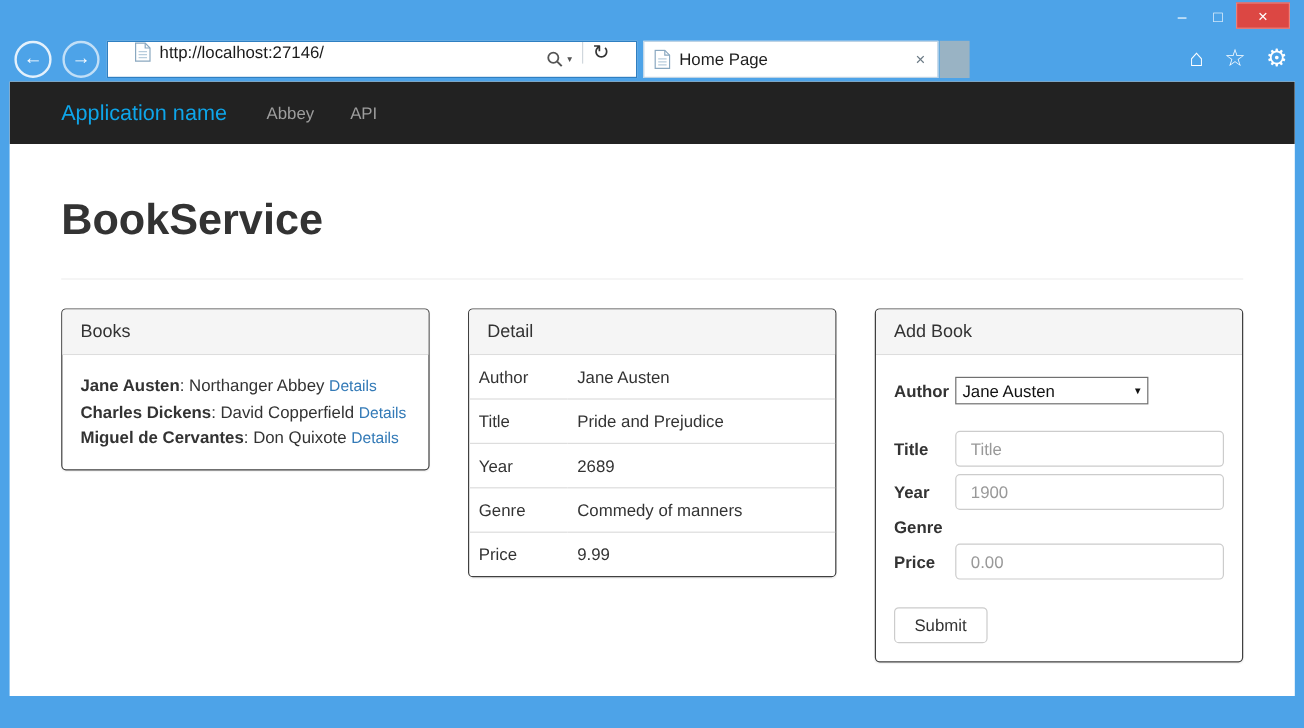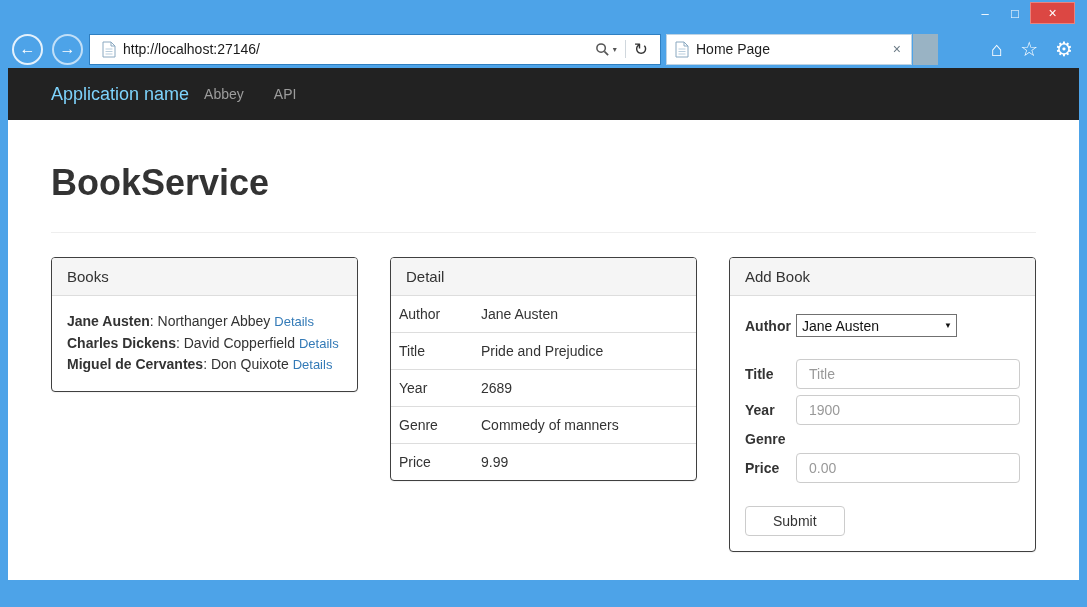--- a/index.html
+++ b/index.html
@@ -12,22 +12,22 @@
   .titlebar { height:30px; display:flex; justify-content:flex-end; align-items:flex-start; padding:2px 12px 0 0; }
   .win-controls { display:flex; }
   .win-btn { width:30px; height:22px; display:flex; align-items:center; justify-content:center; color:#fff; font-size:13px; cursor:default; }
   .win-btn.close { width:45px; background:#dc4743; border:1px solid #e8837f; font-size:14px; }
 
   
   .toolbar { height:38px; display:flex; align-items:center; padding:0 14px 0 12px; }
   .nav-circle { width:31px; height:31px; border-radius:50%; border:2px solid rgba(255,255,255,0.85);
                 display:flex; align-items:center; justify-content:center; color:#fff; font-size:16px; margin-right:9px; flex:0 0 auto; }
   .nav-circle.fwd { border-color: rgba(255,255,255,0.65); margin-right:6px; }
-  .address-bar { width:572px; height:31px; background:#fff; border:1px solid #2f7fc1;
-                 display:flex; align-items:center; padding:0 10px; flex:0 0 auto; }
+  .address-bar { width:442px; height:31px; background:#fff; border:1px solid #2f7fc1;
+                 display:flex; padding:0 20px; flex:0 0 auto; }
   .address-bar .doc-icon { margin:0 7px 0 2px; flex:0 0 auto; }
   .url-text { flex:1; font-size:14px; color:#1a1a1a; white-space:nowrap; overflow:hidden; }
   .search-group { display:flex; align-items:center; gap:3px; padding:0 2px; }
   .caret { font-size:8px; color:#555; }
   .vsep { width:1px; height:18px; background:#d0d7dd; margin:0 6px; }
   .refresh { font-size:17px; color:#333; line-height:1; padding:0 2px; }
 
   .tab { width:246px; height:31px; margin-left:5px; background:#ffffff; border:1px solid #bed3e4;
          display:flex; align-items:center; padding:0 8px; flex:0 0 auto; }
   .tab .doc-icon { margin-right:7px; flex:0 0 auto; }
@@ -35,21 +35,21 @@
   .tab-close { color:#6b7a85; font-size:14px; padding:0 2px; }
   .newtab { width:25px; height:31px; background:#99b3c4; margin-left:1px; flex:0 0 auto; }
 
   .tool-icons { margin-left:auto; display:flex; align-items:center; gap:17px; color:#fff; }
   .tool-icons span { font-size:20px; line-height:1; }
 
   
   .viewport { margin:0 8px; height:512px; background:#fff; overflow:hidden; }
 
   .navbar { height:52px; background:#222222; display:flex; align-items:center; padding-left:43px; }
-  .brand { color:#7dd3fc; font-size:18px; }
+  .brand { color:#0ea5e9; font-size:18px; margin-right:18px; }
   .nav-link { color:#9d9d9d; font-size:14px; padding:0 15px; text-decoration:none; cursor:pointer; }
 
   .container { padding:0 43px; }
   h1.page-title { font-size:36px; font-weight:700; color:#333; margin:42px 0 28px; }
   hr.rule { border:0; border-top:1px solid #eee; margin:0 0 24px; }
 
   .panels { display:flex; gap:32px; align-items:flex-start; }
   .panel { flex:1; border:1px solid #404040; border-radius:4px; box-shadow:0 1px 1px rgba(0,0,0,0.05); background:#fff; }
   .panel-heading { background:#f5f5f5; border-bottom:1px solid #dddddd; padding:10px 15px;
                    font-size:15px; color:#333; border-radius:3px 3px 0 0; }
@@ -71,21 +71,21 @@
   .form-label { width:51px; font-size:14px; font-weight:700; color:#333; flex:0 0 auto; }
   .fake-select { width:161px; height:23px; border:1px solid #707070; background:#fff;
                  display:flex; align-items:center; justify-content:space-between;
                  padding:0 4px 0 5px; font-size:14px; color:#111; cursor:default; }
   .fake-select .sel-arrow { font-size:8px; color:#111; }
   .field-row { display:flex; align-items:center; margin-bottom:6px; }
   .field-row input { flex:1; height:30px; border:1px solid #ccc; border-radius:4px;
                      padding:5px 12px; font-size:14px; color:#555; font-family:"Liberation Sans",sans-serif; }
   .field-row input::placeholder { color:#999; opacity:1; }
   .submit-btn { margin-top:17px; background:#fff; border:1px solid #ccc; border-radius:4px;
-                padding:6px 27px; font-size:14px; color:#333; font-family:"Liberation Sans",sans-serif; cursor:pointer; }
+                padding:6px 16px; font-size:14px; color:#333; font-family:"Liberation Sans",sans-serif; cursor:pointer; }
 </style>
 </head>
 <body>
 
 <div class="window">
 
   <div class="titlebar">
     <div class="win-controls">
       <div class="win-btn">
         <span>–</span>

